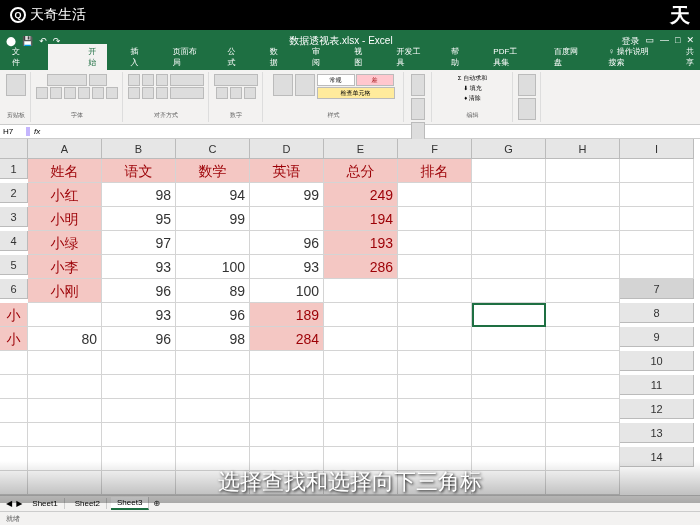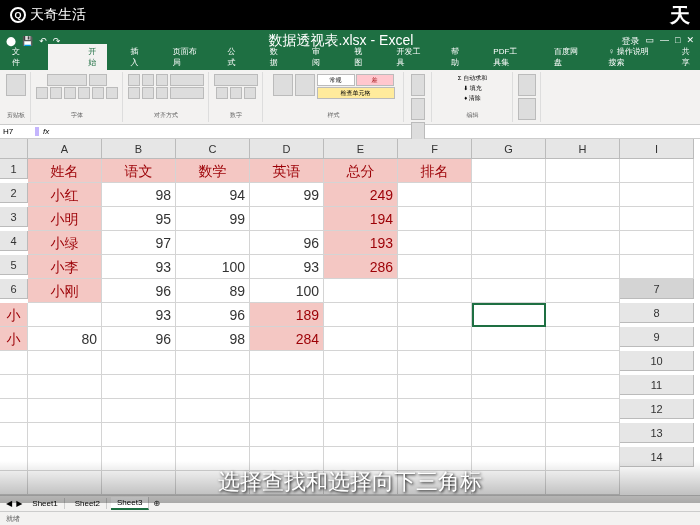--- a/index.html
+++ b/index.html
@@ -27,21 +27,21 @@
     background: #1e6f42;
     height: 22px;
     color: #fff;
     font-size: 9px;
     display: flex;
     align-items: center;
     justify-content: space-between;
     padding: 0 6px;
   }
   .title-left, .title-right { display: flex; gap: 6px; }
-  .title-center { font-size: 14px; }
+  .title-center { font-size: 10px; }
   .ribbon-tabs {
     background: #1e6f42;
     height: 18px;
     display: flex;
     gap: 18px;
     padding-left: 6px;
     font-size: 8px;
     color: #fff;
     align-items: flex-end;
   }
@@ -71,21 +71,21 @@
   .rg-big { width: 20px; height: 22px; background: #ddd; border: 1px solid #bbb; }
   .fmt-samples { display: flex; gap: 1px; }
   .fmt-samp { width: 38px; height: 12px; border: 1px solid #bbb; font-size: 6px; text-align: center; line-height: 11px; }
   .fmt-normal { background: #fff; }
   .fmt-bad { background: #ffc7ce; color: #9c0006; }
   .fmt-highlight { background: #ffeb9c; }
   .formula-bar {
     height: 14px; background: #fff; border-bottom: 1px solid #ccc;
     display: flex; align-items: center; font-size: 8px;
   }
-  .name-box { width: 39px; padding: 0 3px; border-right: 4px solid #c4b5fd; }
+  .name-box { width: 30px; padding: 0 3px; border-right: 4px solid #c4b5fd; }
   .fx { padding: 0 4px; font-style: italic; }
   .fx-input { flex: 1; padding: 0 4px; }
   .sheet {
     background: #fff;
     overflow: hidden;
   }
   .grid { display: grid; grid-template-columns: 28px repeat(9, 74px); }
   .colhdr, .rowhdr, .corner {
     background: #e6e6e6; border-right: 1px solid #bbb; border-bottom: 1px solid #bbb;
     text-align: center; font-size: 11px; color: #333; height: 20px; line-height: 20px;
@@ -156,21 +156,21 @@
   <span class="ribbon-tab">页面布局</span>
   <span class="ribbon-tab">公式</span>
   <span class="ribbon-tab">数据</span>
   <span class="ribbon-tab">审阅</span>
   <span class="ribbon-tab">视图</span>
   <span class="ribbon-tab">开发工具</span>
   <span class="ribbon-tab">帮助</span>
   <span class="ribbon-tab">PDF工具集</span>
   <span class="ribbon-tab">百度网盘</span>
   <span class="ribbon-tab">♀ <span>操作说明搜索</span></span>
-  <span style="margin-left:auto;" class="ribbon-tab">共享</span>
+  <span style="margin-left:auto;text-align:right;" class="ribbon-tab">共享</span>
 </div>
 
 <div class="ribbon">
   <div class="ribbon-group">
     <div class="rg-body">
           <div class="rg-big"></div>
         </div>
     <div class="ribbon-group-label">剪贴板</div>
   </div>
   <div class="ribbon-group" style="min-width:80px;">

